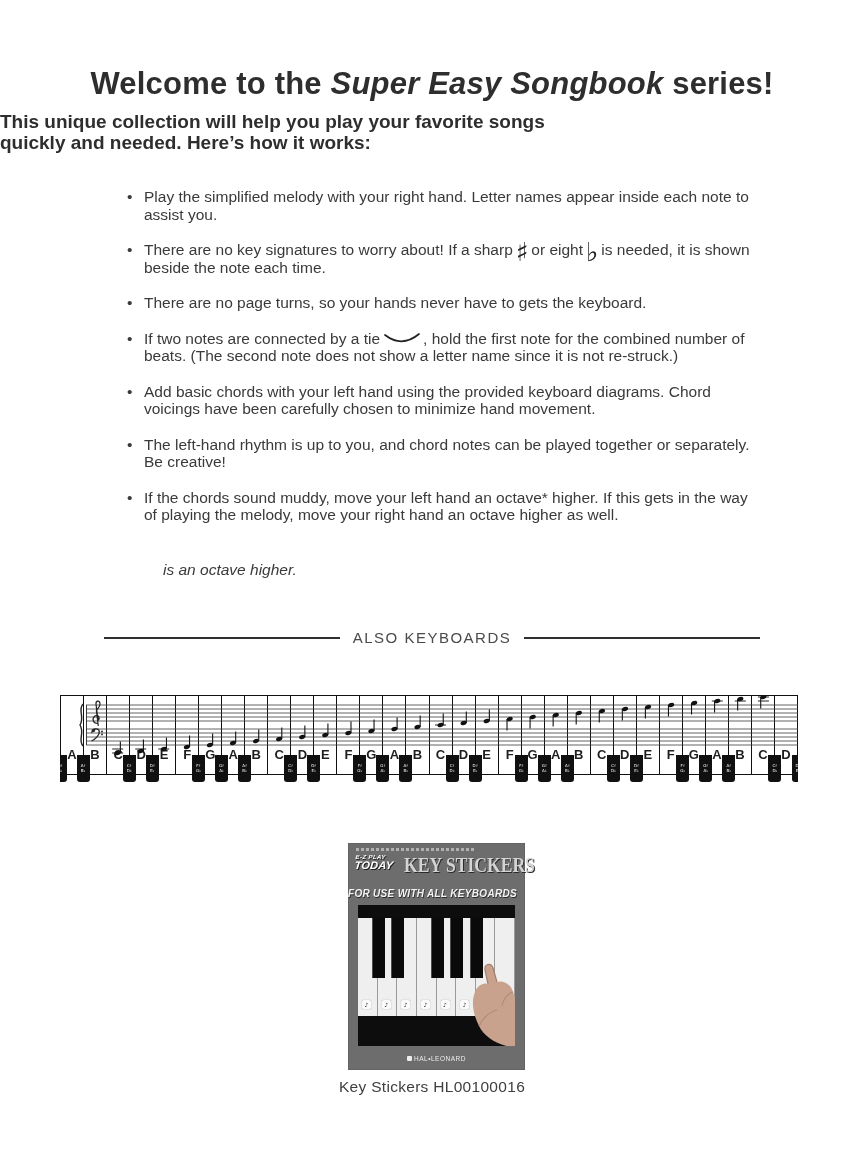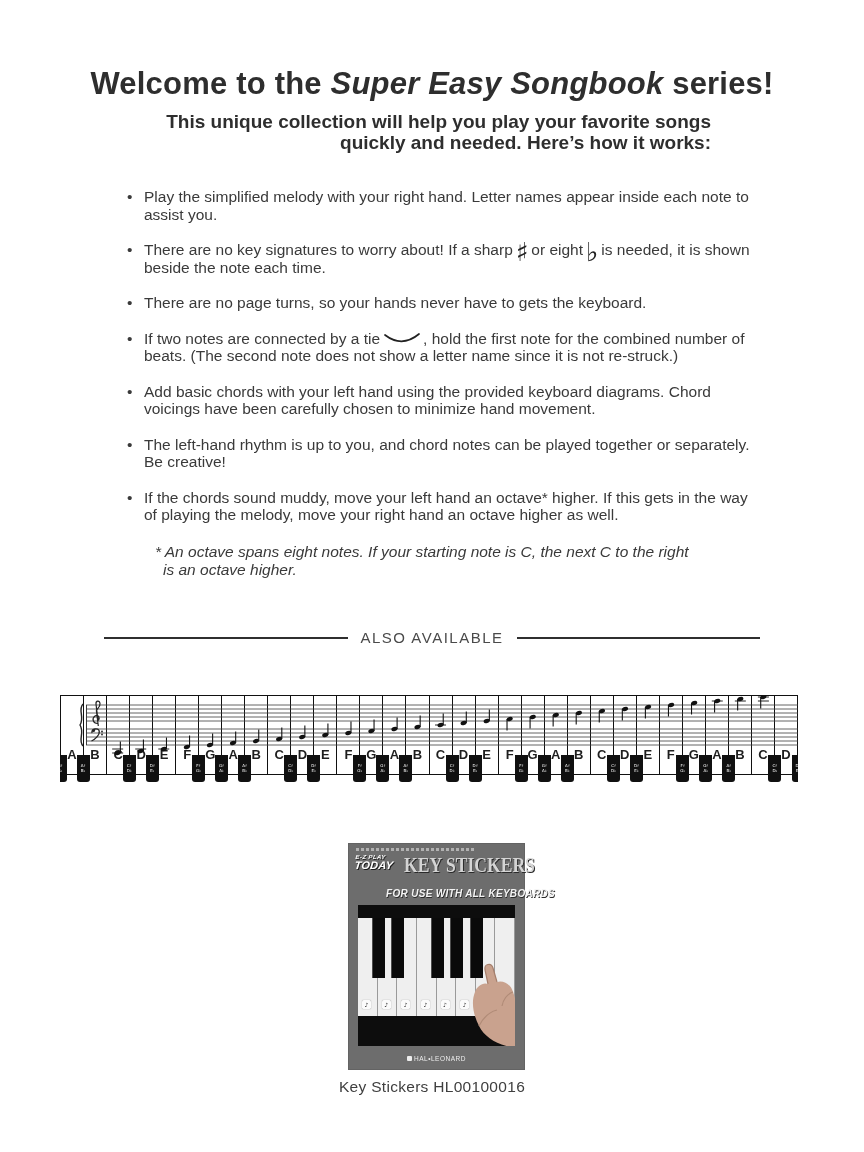--- a/index.html
+++ b/index.html
@@ -7,21 +7,21 @@
     position:relative;width:864px;height:1152px;margin:0 auto;background:#ffffff;
     font-family:"Liberation Sans","DejaVu Sans",sans-serif;color:#3a3a3a;overflow:hidden;
   }
   
   .title{
     position:absolute;top:66px;left:0;width:864px;text-align:center;
     font-size:31px;font-weight:bold;color:#2e2e2e;letter-spacing:.2px;margin:0;
   }
   .title em{font-style:italic;text-align:center;}
   .subtitle{
-    position:absolute;top:112px;left:0;width:711px;text-align:right;
+    position:absolute;top:112px;left:0;width:711px;text-align:left;
     font-size:19px;font-weight:bold;color:#2e2e2e;line-height:20.5px;margin:0;
   }
   
   .bullets{position:absolute;top:188px;left:127px;width:632px;}
   .bullet{display:flex;margin:0 0 18px 0;font-size:15.5px;line-height:17.5px;}
   .bullet .dot{flex:none;width:17px;color:#3a3a3a;}
   .bullet .btext{flex:1;}
   .music-glyph{
     font-family:"DejaVu Sans",sans-serif;font-size:26px;line-height:0;
     vertical-align:-6px;margin:0 3px;color:#222;
@@ -82,21 +82,21 @@
   }
   .brand .b1{font-size:6px;letter-spacing:.4px;display:block;}
   .brand .b2{font-size:11px;letter-spacing:.2px;display:block;}
   .cover-title{
     position:absolute;top:9px;left:56px;width:150px;
     font-family:"Liberation Serif","DejaVu Serif",serif;font-weight:bold;
     font-size:22px;color:#d4d4d4;transform:scaleX(.8);transform-origin:left top;
     text-shadow:1.2px 1.2px 0 #2a2a2a;white-space:nowrap;
   }
   .cover-tagline{
-    position:absolute;top:45px;left:0;width:207px;text-align:right;
+    position:absolute;top:45px;left:0;width:207px;text-align:left;
     font-size:10px;font-weight:bold;font-style:italic;color:#f4f4f4;letter-spacing:.3px;
     text-shadow:.7px .7px 0 #2a2a2a;
   }
   .photo{
     position:absolute;top:62px;left:10px;width:157px;height:141px;background:#0d0d0d;overflow:hidden;
   }
   .photo-keys{position:absolute;top:13px;left:0;width:157px;height:98px;display:flex;}
   .pkey{flex:1;background:#efefef;border-right:1px solid #9a9a9a;position:relative;}
   .pblack{
     position:absolute;top:13px;width:12px;height:60px;background:#0a0a0a;
@@ -155,26 +155,26 @@
     <div class="bullet">
       <span class="dot">•</span>
       <span class="btext">The left-hand rhythm is up to you, and chord notes can be played together or separately. Be creative!</span>
     </div>
 
     <div class="bullet">
       <span class="dot">•</span>
       <span class="btext">If the chords sound muddy, move your left hand an octave* higher. If this gets in the way of playing the melody, move your right hand an octave higher as well.</span>
     </div>
 
-    <p class="footnote"><span>* An octave spans eight notes. If your starting note is C, the next C to the right</span><br><span class="fn2">is an octave higher.</span></p>
+    <p class="footnote"><br><span class="fn2">is an octave higher.</span></p>
   </div>
 
   <div class="divider">
     <span class="rule"></span>
-    <span class="dlabel">ALSO AVAILABLE</span>
+    <span class="dlabel">ALSO KEYBOARDS</span>
     <span class="rule"></span>
   </div>
 
   <div class="kguide">
     <div class="kg-keys">
         <div class="wkey">
           <span class="wkey-label">A</span>
         </div>
         <div class="wkey">
           <span class="wkey-label">B</span>

